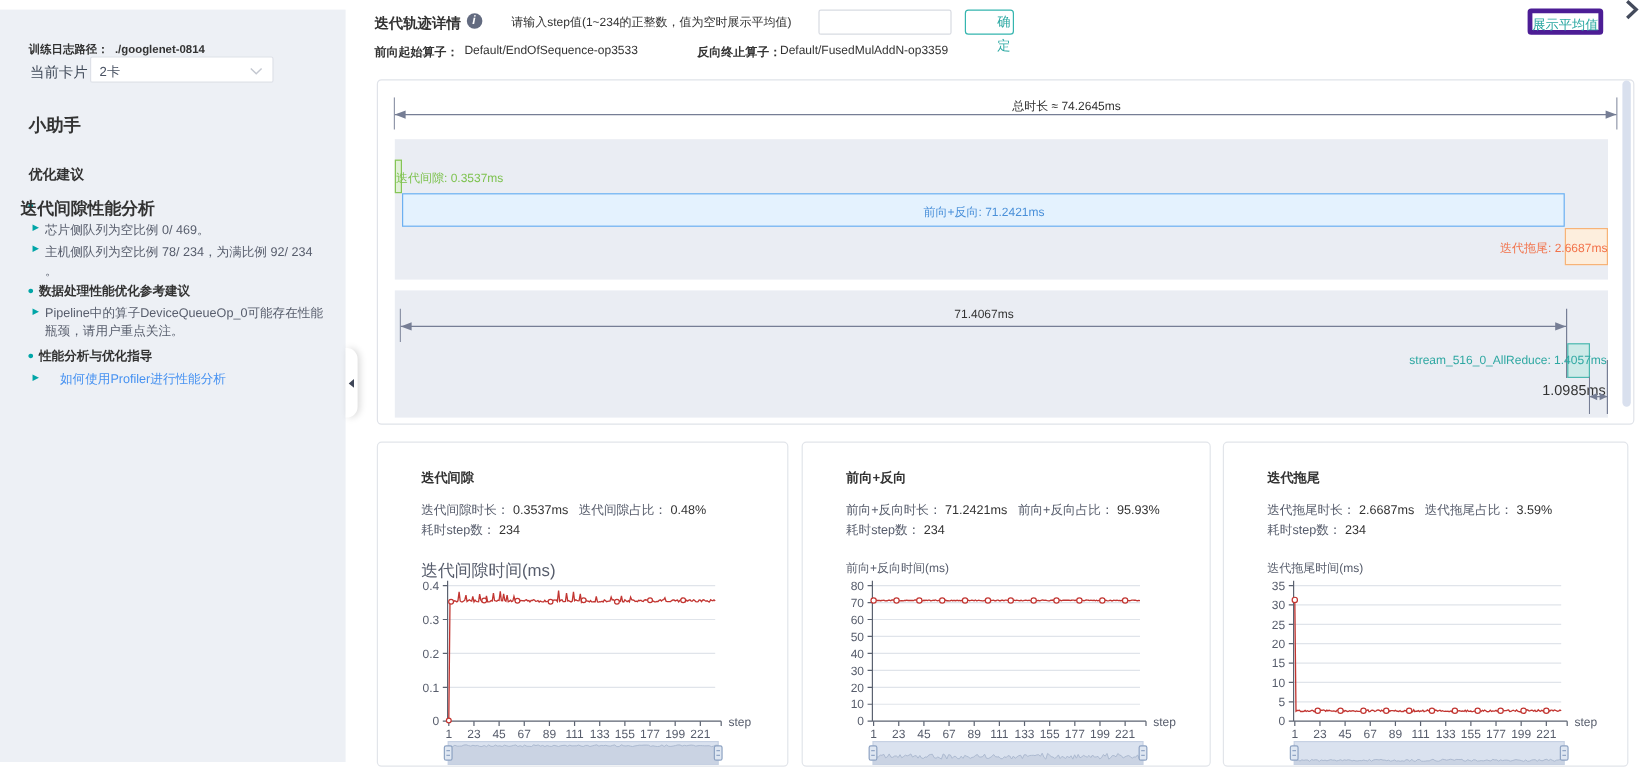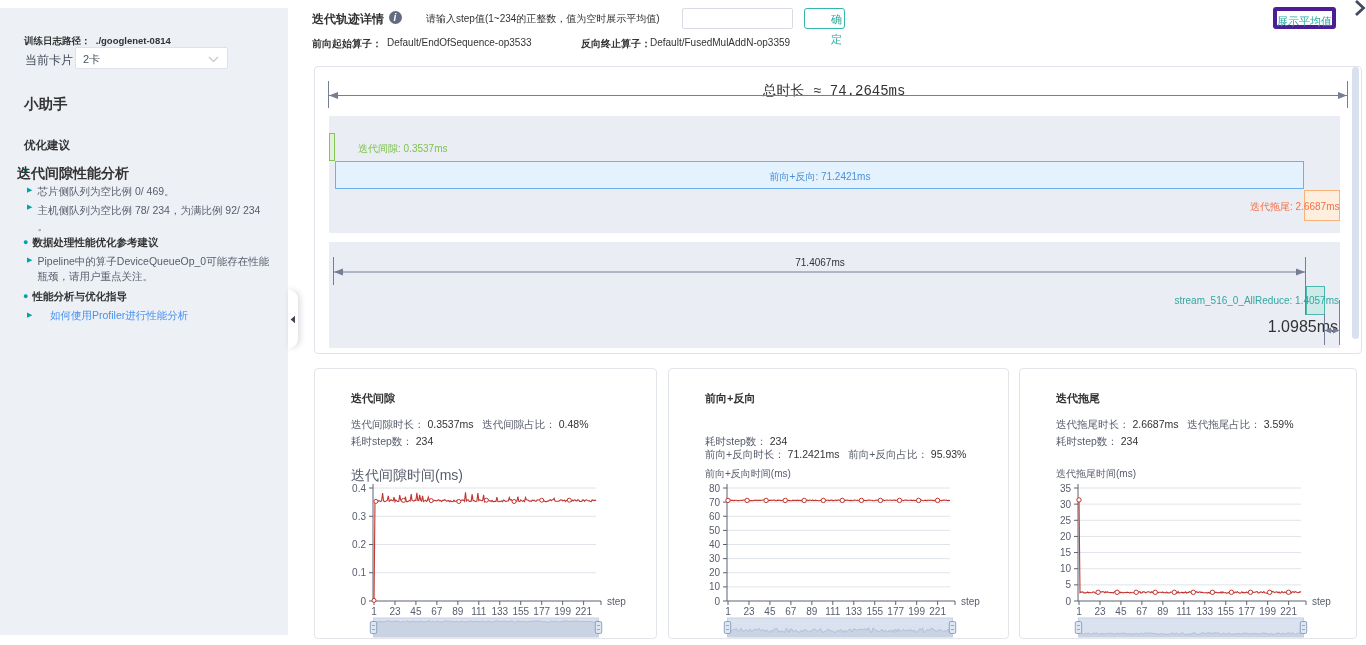--- a/index.html
+++ b/index.html
@@ -53,70 +53,70 @@
     <path d="M2 1 L9.5 8 L2 15" stroke="#444b5c" stroke-width="2.8" fill="none"></path>
   </svg>
 
 <div class="abs bold" style="left:312px; top:36.5px; font-size:10px; color:#333;">前向起始算子：</div>
 <div class="abs" style="left:387px; top:36.5px; font-size:10px; color:#333;">Default/EndOfSequence-op3533</div>
 <div class="abs bold" style="left:581px; top:36.5px; font-size:10px; color:#333;">反向终止算子：</div>
 <div class="abs" style="left:650px; top:36.5px; font-size:10px; color:#333;">Default/FusedMulAddN-op3359</div>
 
 <div class="abs" style="left:314px; top:66px; width:1048px; height:288px; border:1px solid #e0e3e9; border-radius:4px; background:#fff;"></div>
 
-<div class="abs" style="left:734px; top:82px; width:200px; font-size:14px; color:#333; text-align:center;font-family:Liberation Mono, monospace;">总时长 ≈ 74.2645ms</div>
+<div class="abs" style="left:734px; top:82px; width:200px; font-size:10px; color:#333; text-align:right;">总时长 ≈ 74.2645ms</div>
 <svg class="abs" style="left:328px; top:81px;" width="1020" height="28" viewBox="0 0 1020 28">
   <line x1="0.5" y1="0" x2="0.5" y2="27" stroke="#767e95" stroke-width="1"></line>
   <line x1="1019.5" y1="0" x2="1019.5" y2="27" stroke="#767e95" stroke-width="1"></line>
   <line x1="1" y1="14.5" x2="1019" y2="14.5" stroke="#767e95" stroke-width="1"></line>
   <path d="M1,14.5 l9,-3.5 v7 Z" fill="#767e95"></path>
   <path d="M1019,14.5 l-9,-3.5 v7 Z" fill="#767e95"></path>
 </svg>
 
 <div class="abs" style="left:329px; top:116px; width:1011px; height:117px; background:#eaedf3;"></div>
 <div class="abs" style="left:329px; top:133px; width:6px; height:28px; background:#e1f0d8; border:1px solid #85c556;"></div>
-<div class="abs" style="left:330px; top:142px; font-size:10px; color:#7dc24e; white-space:nowrap;margin-left:28px;">迭代间隙: 0.3537ms</div>
+<div class="abs" style="left:330px; top:142px; font-size:10px; color:#7dc24e; white-space:nowrap;">迭代间隙: 0.3537ms</div>
 <div class="abs" style="left:334.5px; top:161px; width:969.5px; height:28px; background:#e4f2fe; border:1px solid #6cb0f1;"></div>
 <div class="abs" style="left:700px; top:170px; width:240px; font-size:10px; color:#4a90d9; text-align:center;">前向+反向: 71.2421ms</div>
 <div class="abs" style="left:1304px; top:190px; width:36px; height:31px; background:#fdeedd; border:1px solid #f7b377;"></div>
 <div class="abs" style="right:26.5px; top:200px; font-size:10px; color:#f2724a; white-space:nowrap;">迭代拖尾: 2.6687ms</div>
 
 <div class="abs" style="left:329px; top:242px; width:1011px; height:106px; background:#eaedf3;"></div>
 <div class="abs" style="left:770px; top:257px; width:100px; font-size:10px; color:#333; text-align:center;">71.4067ms</div>
 <svg class="abs" style="left:333px; top:257px;" width="974" height="60" viewBox="0 0 974 60">
   <line x1="0.5" y1="0" x2="0.5" y2="28" stroke="#767e95" stroke-width="1"></line>
   <line x1="972.5" y1="0" x2="972.5" y2="58" stroke="#767e95" stroke-width="1"></line>
   <line x1="1" y1="15" x2="972" y2="15" stroke="#767e95" stroke-width="1"></line>
   <path d="M1,15 l9,-3.5 v7 Z" fill="#767e95"></path>
   <path d="M972,15 l-9,-3.5 v7 Z" fill="#767e95"></path>
 </svg>
 <div class="abs" style="left:1305.5px; top:285.8px; width:19px; height:29.5px; background:#cdeae8; border:1px solid #4cb8b0;"></div>
 <div class="abs" style="right:27px; top:295px; font-size:10px; color:#2fa8a2; white-space:nowrap;">stream_516_0_AllReduce: 1.4057ms</div>
-<div class="abs" style="right:28px; top:318px; font-size:16px; color:#333; white-space:nowrap;">1.0985ms</div>
+<div class="abs" style="right:28px; top:318px; font-size:12px; color:#333; white-space:nowrap;">1.0985ms</div>
 <svg class="abs" style="left:1324px; top:300px;" width="17" height="46" viewBox="0 0 17 46">
   <line x1="0.5" y1="14" x2="0.5" y2="45" stroke="#767e95" stroke-width="1"></line>
   <line x1="15.5" y1="0" x2="15.5" y2="45" stroke="#767e95" stroke-width="1"></line>
   <line x1="0" y1="30.5" x2="16" y2="30.5" stroke="#767e95" stroke-width="1"></line>
   <path d="M0.5,30.5 l6.5,-3 v6 Z" fill="#767e95"></path>
   <path d="M15.5,30.5 l-6.5,-3 v6 Z" fill="#767e95"></path>
 </svg>
 
 <div class="abs" style="left:1352px; top:67px; width:7px; height:272px; background:#d9e0ee; border-radius:4px;"></div>
 
 <div id="card1" class="abs" style="left:314px; top:368px; width:343px; height:271px; border:1px solid #e2e5ea; border-radius:4px; background:#fff;"></div>
 <div id="card2" class="abs" style="left:668px; top:368px; width:341px; height:271px; border:1px solid #e2e5ea; border-radius:4px; background:#fff;"></div>
 <div id="card3" class="abs" style="left:1019px; top:368px; width:338px; height:271px; border:1px solid #e2e5ea; border-radius:4px; background:#fff;"></div>
 
 <div class="abs bold" style="left:351px; top:390.5px; font-size:11px; color:#333;">迭代间隙</div>
 <div class="abs" style="left:351px; top:417.5px; font-size:10.5px; color:#575d6c;">迭代间隙时长：<span style="color:#333;">&nbsp;0.3537ms</span>&nbsp;&nbsp;&nbsp;迭代间隙占比：<span style="color:#333;">&nbsp;0.48%</span></div>
 <div class="abs" style="left:351px; top:434.5px; font-size:10.5px; color:#575d6c;">耗时step数：<span style="color:#333;">&nbsp;234</span></div>
 <div class="abs" style="left:351px; top:466.5px; font-size:14px; color:#575d6c;">迭代间隙时间(ms)</div>
 
 <div class="abs bold" style="left:705px; top:390.5px; font-size:11px; color:#333;">前向+反向</div>
-<div class="abs" style="left:705px; top:417.5px; font-size:10.5px; color:#575d6c;margin-top:30px;">前向+反向时长：<span style="color:#333;">&nbsp;71.2421ms</span>&nbsp;&nbsp;&nbsp;前向+反向占比：<span style="color:#333;">&nbsp;95.93%</span></div>
+<div class="abs" style="left:705px; top:417.5px; font-size:10.5px; color:#575d6c;">前向+反向时长：<span style="color:#333;">&nbsp;71.2421ms</span>&nbsp;&nbsp;&nbsp;前向+反向占比：<span style="color:#333;">&nbsp;95.93%</span></div>
 <div class="abs" style="left:705px; top:434.5px; font-size:10.5px; color:#575d6c;">耗时step数：<span style="color:#333;">&nbsp;234</span></div>
 <div class="abs" style="left:705px; top:466.5px; font-size:10px; color:#575d6c;">前向+反向时间(ms)</div>
 
 <div class="abs bold" style="left:1056px; top:390.5px; font-size:11px; color:#333;">迭代拖尾</div>
 <div class="abs" style="left:1056px; top:417.5px; font-size:10.5px; color:#575d6c;">迭代拖尾时长：<span style="color:#333;">&nbsp;2.6687ms</span>&nbsp;&nbsp;&nbsp;迭代拖尾占比：<span style="color:#333;">&nbsp;3.59%</span></div>
 <div class="abs" style="left:1056px; top:434.5px; font-size:10.5px; color:#575d6c;">耗时step数：<span style="color:#333;">&nbsp;234</span></div>
 <div class="abs" style="left:1056px; top:466.5px; font-size:10px; color:#575d6c;">迭代拖尾时间(ms)</div>
 
 <svg id="chart1" class="abs" style="left:314px; top:480px;" width="343" height="160" viewBox="0 0 343 160">
     <line x1="59.0" y1="8.00" x2="282.0" y2="8.00" stroke="#e0e4ea" stroke-width="1"></line>

